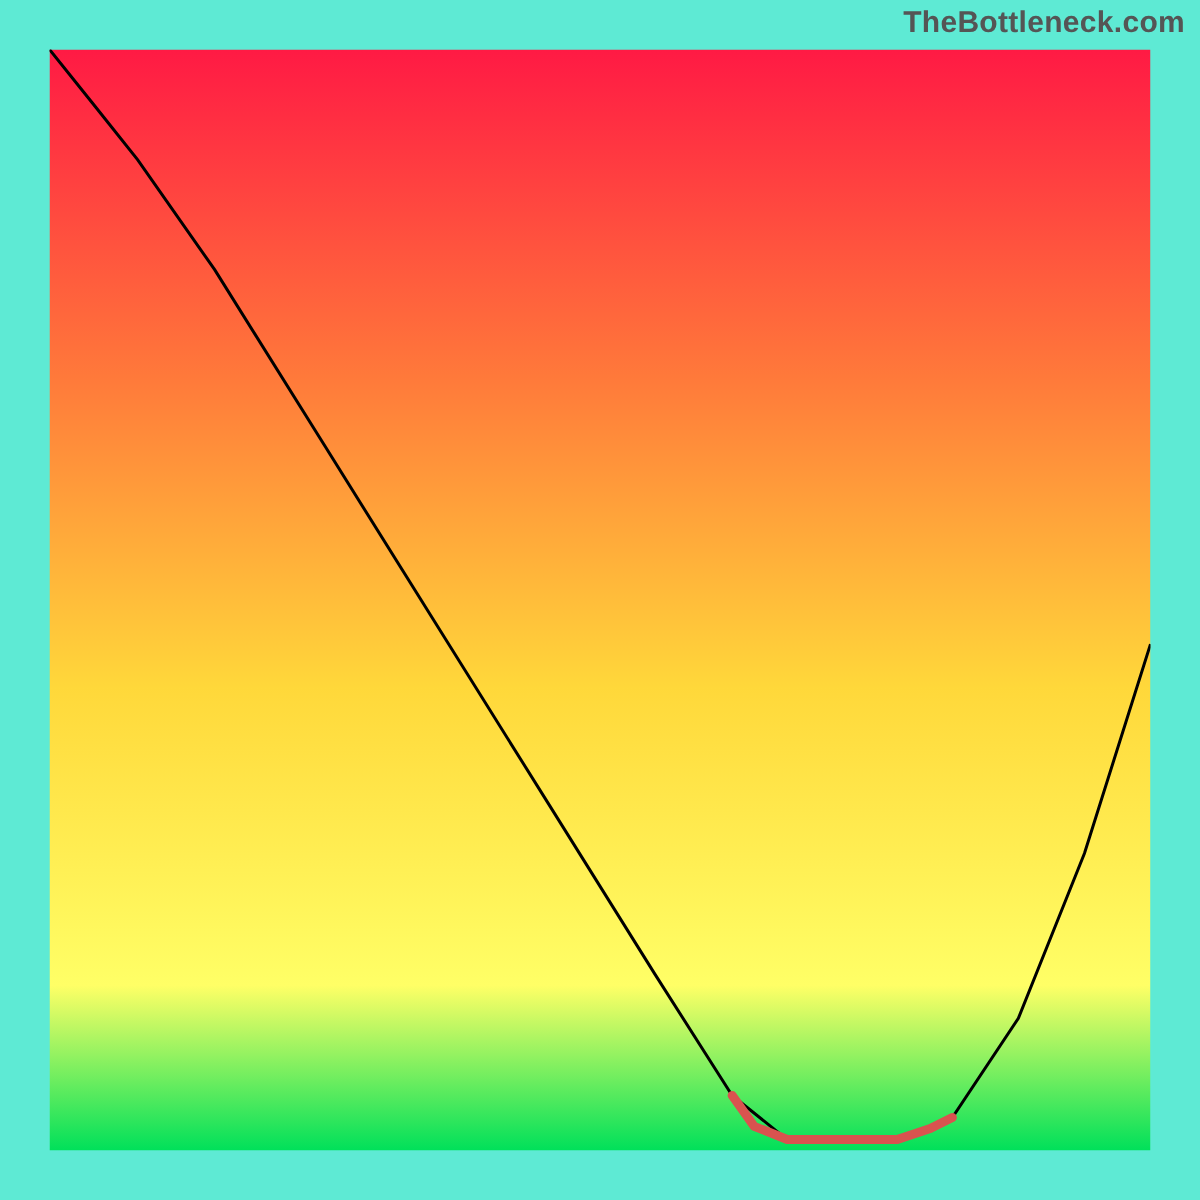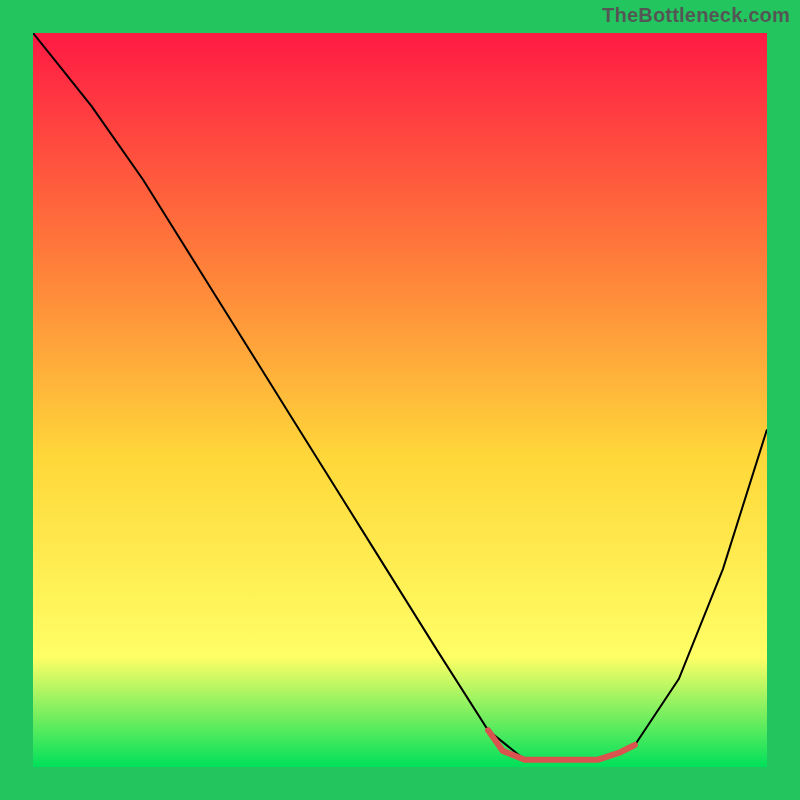--- a/index.html
+++ b/index.html
@@ -8,21 +8,21 @@
     width: 800px;
     height: 800px;
     overflow: hidden;
     background: #000;
     font-family: Arial, Helvetica, sans-serif;
   }
   .frame {
     position: relative;
     width: 800px;
     height: 800px;
-    background: #22c55e;
+    background: #5eead4;
   }
   .watermark {
     position: absolute;
     top: 4px;
     right: 10px;
     color: #555;
     font-size: 20px;
     font-weight: 600;
     letter-spacing: 0.2px;
     z-index: 4;

